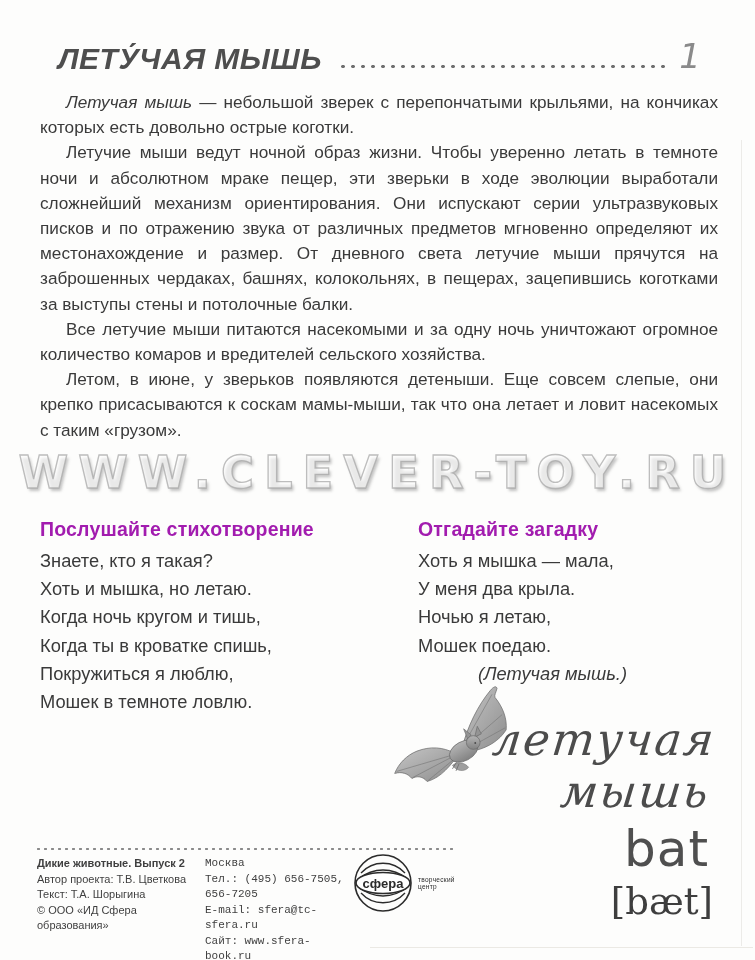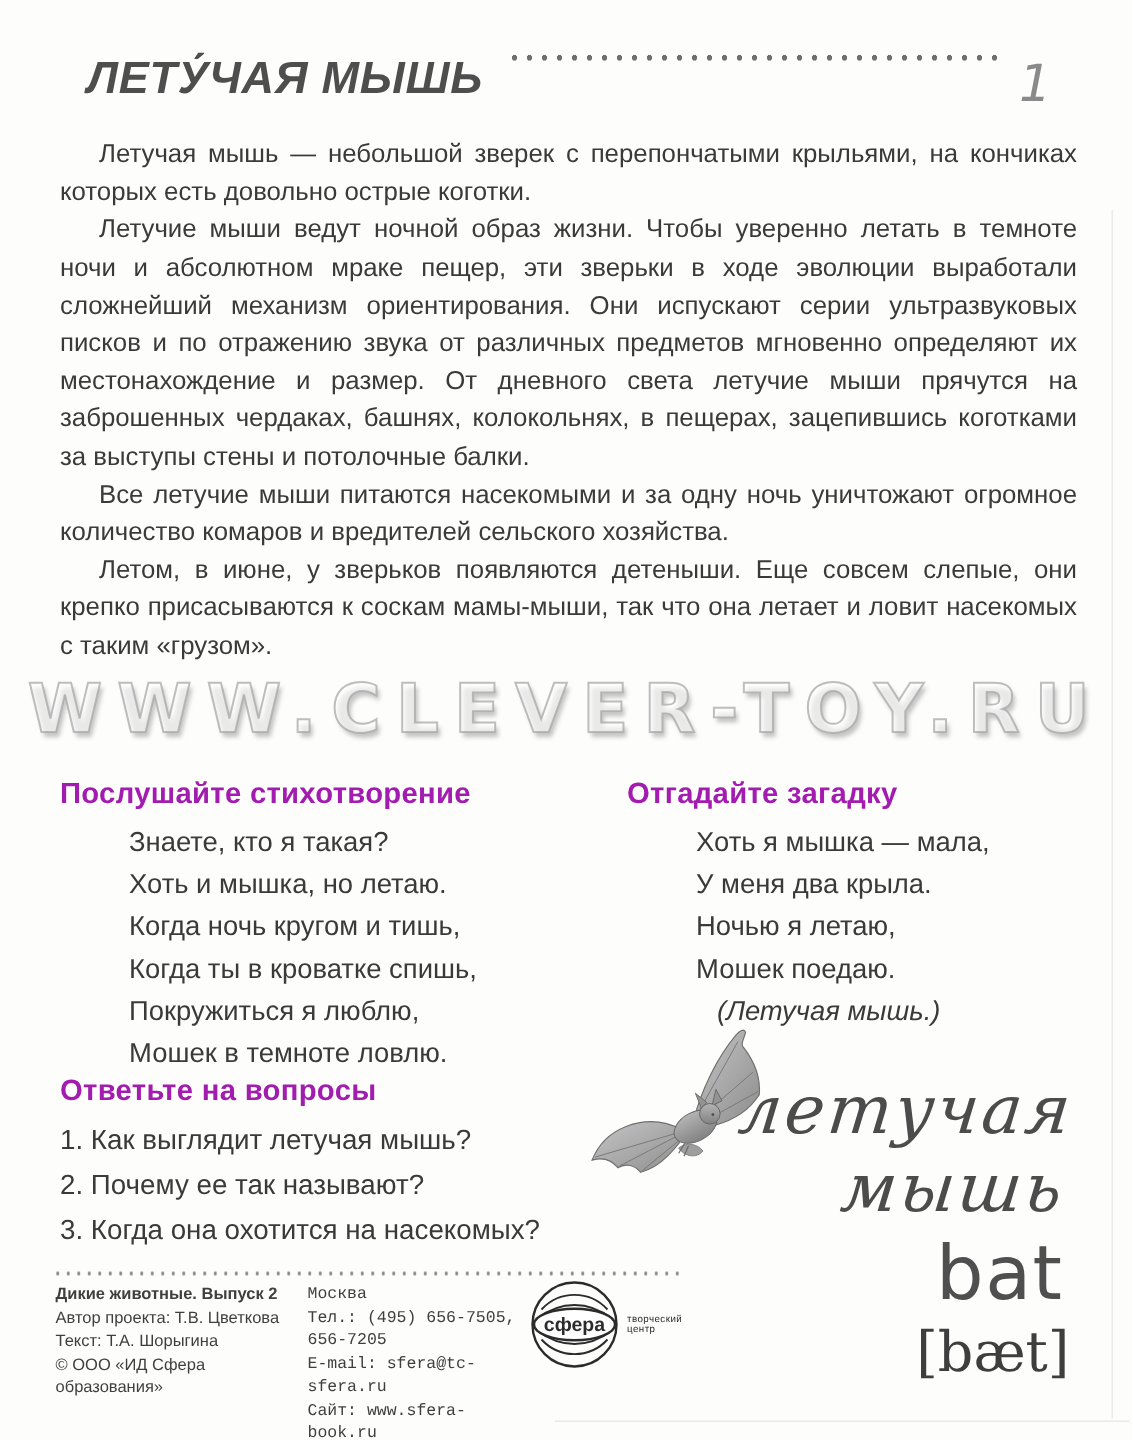--- a/index.html
+++ b/index.html
@@ -5,60 +5,60 @@
   * { margin:0; padding:0; box-sizing:border-box; }
   html,body { background:#ffffff; }
   body { font-family:"Liberation Sans", sans-serif; }
   .page {
     position:relative; width:755px; height:960px; margin:0 auto;
     background:#fdfdfc; overflow:hidden; color:#3a3a3a;
   }
   
   .header {
     position:absolute; left:58px; right:54px; top:36px;
-    display:flex; 
+    display:flex; align-items:flex-end;
   }
   .title {
     font-size:30px; font-weight:bold; font-style:italic;
     letter-spacing:0.5px; color:#4e4e4e; white-space:nowrap;
   }
   .leader-dots {
     flex:1; height:5px; margin:0 12px 7px 16px;
     background:radial-gradient(circle, #6f6f6f 1.7px, transparent 1.9px) repeat-x left center;
     background-size:10px 5px;
   }
   .page-num {
     font-size:34px; font-style:italic; color:#8a8a8a;
     font-family:"DejaVu Sans", sans-serif; padding-bottom:0px;
   }
   
   .article { position:absolute; left:40px; right:37px; top:90px; }
   .article p {
     font-size:17.2px; line-height:25.2px; text-align:justify;
     text-indent:26px; color:#3a3a3a;
   }
-  .article .lead { }
+  .article .lead { font-style:italic; }
   
   .watermark {
     position:absolute; left:0; width:100%; top:446px; z-index:6;
     text-align:center; font-family:"DejaVu Sans", sans-serif;
     font-weight:700; font-size:45px; letter-spacing:10px;
     color:rgba(255,255,255,0.62);
     -webkit-text-stroke:1.3px rgba(168,168,168,0.75);
     text-shadow:2px 3px 3px rgba(110,110,110,0.40);
     pointer-events:none; white-space:nowrap;
   }
   
   .section-heading {
     font-size:19.5px; font-weight:bold; 
     color:#a21caf; margin-bottom:6px; letter-spacing:0.2px;
   }
   .poem { position:absolute; left:40px; top:518px; width:350px; }
   .riddle { position:absolute; left:418px; top:518px; width:300px; }
-  .verse-line { font-size:18.3px; line-height:28.2px; color:#3a3a3a;margin-left:46px; }
+  .verse-line { font-size:18.3px; line-height:28.2px; color:#3a3a3a; }
   .riddle-answer {
     font-size:18.3px; line-height:28.2px; font-style:italic;
     color:#3a3a3a; padding-left:60px;
   }
   
   .questions { position:absolute; left:40px; top:716px; width:360px; }
   .question-item { font-size:18.5px; line-height:30px; color:#3a3a3a; }
   
   .bat-figure { position:absolute; left:386px; top:666px; width:140px; height:152px; }
   .bat-figure svg { width:100%; height:100%; }
@@ -129,26 +129,20 @@
 
   <section class="riddle">
     <h2 class="section-heading">Отгадайте загадку</h2>
     <div class="verse-line">Хоть я мышка — мала,</div>
     <div class="verse-line">У меня два крыла.</div>
     <div class="verse-line">Ночью я летаю,</div>
     <div class="verse-line">Мошек поедаю.</div>
     <div class="riddle-answer">(Летучая мышь.)</div>
   </section>
 
-  <section class="questions">
-    <h2 class="section-heading">Ответьте на вопросы</h2>
-    <div class="question-item">1. Как выглядит летучая мышь?</div>
-    <div class="question-item">2. Почему ее так называют?</div>
-    <div class="question-item">3. Когда она охотится на насекомых?</div>
-  </section>
 
   <figure class="bat-figure">
     <svg viewBox="0 0 270 300" xmlns="http://www.w3.org/2000/svg">
       <defs>
         <linearGradient id="wingGrad" x1="0" y1="0" x2="1" y2="1">
           <stop offset="0" stop-color="#c6c6c6"></stop>
             <stop offset="1" stop-color="#8d8d8d"></stop>
         </linearGradient>
         <linearGradient id="bodyGrad" x1="0" y1="0" x2="0" y2="1">
           <stop offset="0" stop-color="#b4b4b4"></stop>

